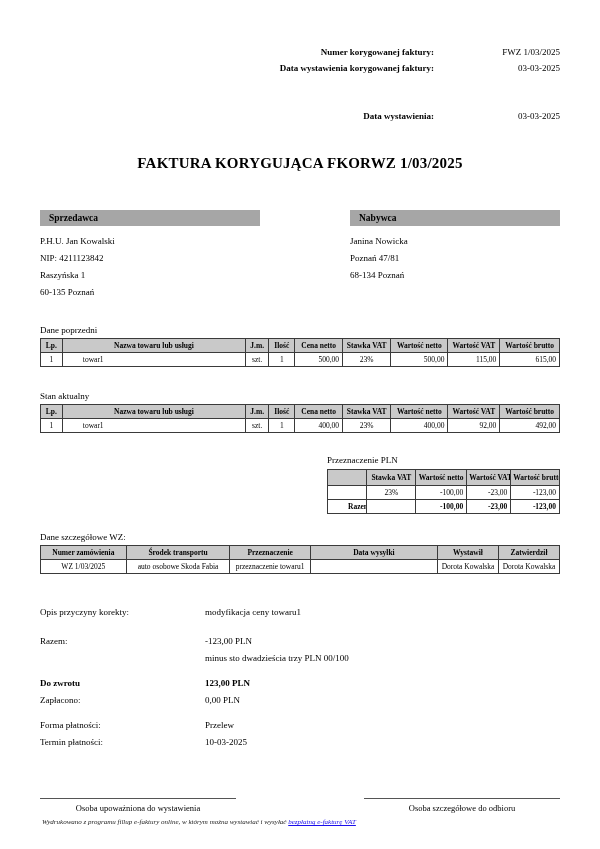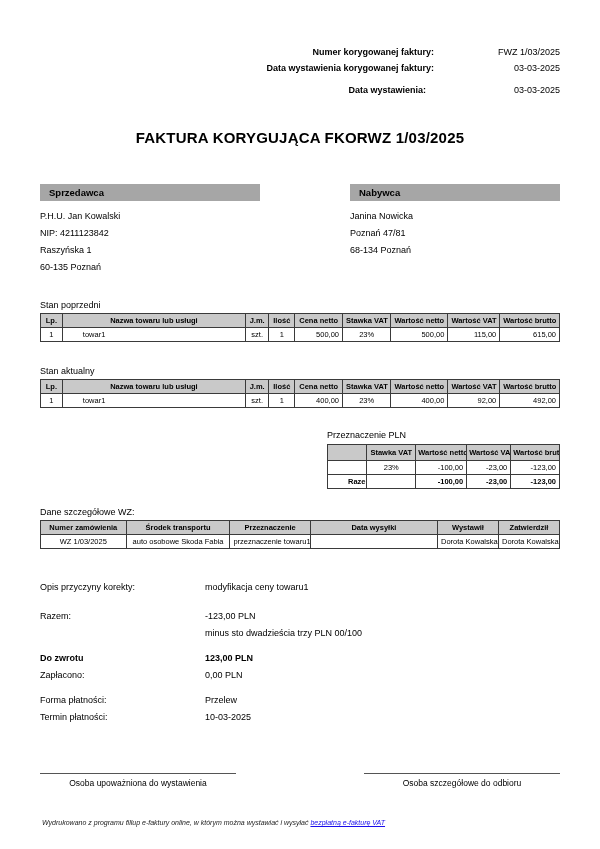--- a/index.html
+++ b/index.html
@@ -11,28 +11,28 @@
   *{margin:0;padding:0;box-sizing:border-box;}
   html,body{background:#fff;}
   body{
     width:600px;height:849px;
     margin:0 auto;
     position:relative;
     font-family:"Liberation Sans","DejaVu Sans",sans-serif;
     color:#000;
     font-size:9px;
   }
-  .page{position:relative;width:600px;height:849px;padding:46px 40px 0 40px;overflow:hidden;}
+  .page{position:relative;width:600px;height:849px;padding:46px 40px 0 40px;overflow:hidden;font-family:Liberation Serif, serif;}
 
   
   .meta-block{width:312px;margin-left:auto;}
   .meta-row{display:grid;grid-template-columns:1fr 126px;column-gap:0;margin-bottom:4px;}
   .meta-label{font-weight:bold;text-align:right;line-height:12px;}
   .meta-value{text-align:right;line-height:12px;align-self:center;}
-  .meta-row.spaced{margin-top:10px;gap:8px;}
+  .meta-row.spaced{margin-top:36px;}
 
   
   .doc-title{text-align:center;font-size:15px;font-weight:bold;margin-top:33px;letter-spacing:.2px;}
 
   
   .parties{display:flex;justify-content:space-between;margin-top:38px;}
   .party{width:220px;}
   .party.right{width:210px;}
   .party-bar{background:var(--bar-bg);font-weight:bold;padding:3px 0 3px 9px;font-size:9.5px;margin-bottom:7px;}
   .party-line{line-height:17px;}
@@ -105,21 +105,21 @@
     </div>
     <div class="party right">
       <div class="party-bar">Nabywca</div>
       <div class="party-line">Janina Nowicka</div>
       <div class="party-line">Poznań 47/81</div>
       <div class="party-line">68-134 Poznań</div>
     </div>
   </div>
 
   <div class="section">
-    <div class="section-caption">Stan poprzedni</div>
+    <div class="section-caption">Dane poprzedni</div>
     <table class="grid-table">
       <colgroup>
         <col style="width:4.2%">
           <col style="width:35.3%">
           <col style="width:4.5%">
           <col style="width:5%">
         <col style="width:9.2%">
           <col style="width:9.3%">
           <col style="width:11%">
           <col style="width:10%">

